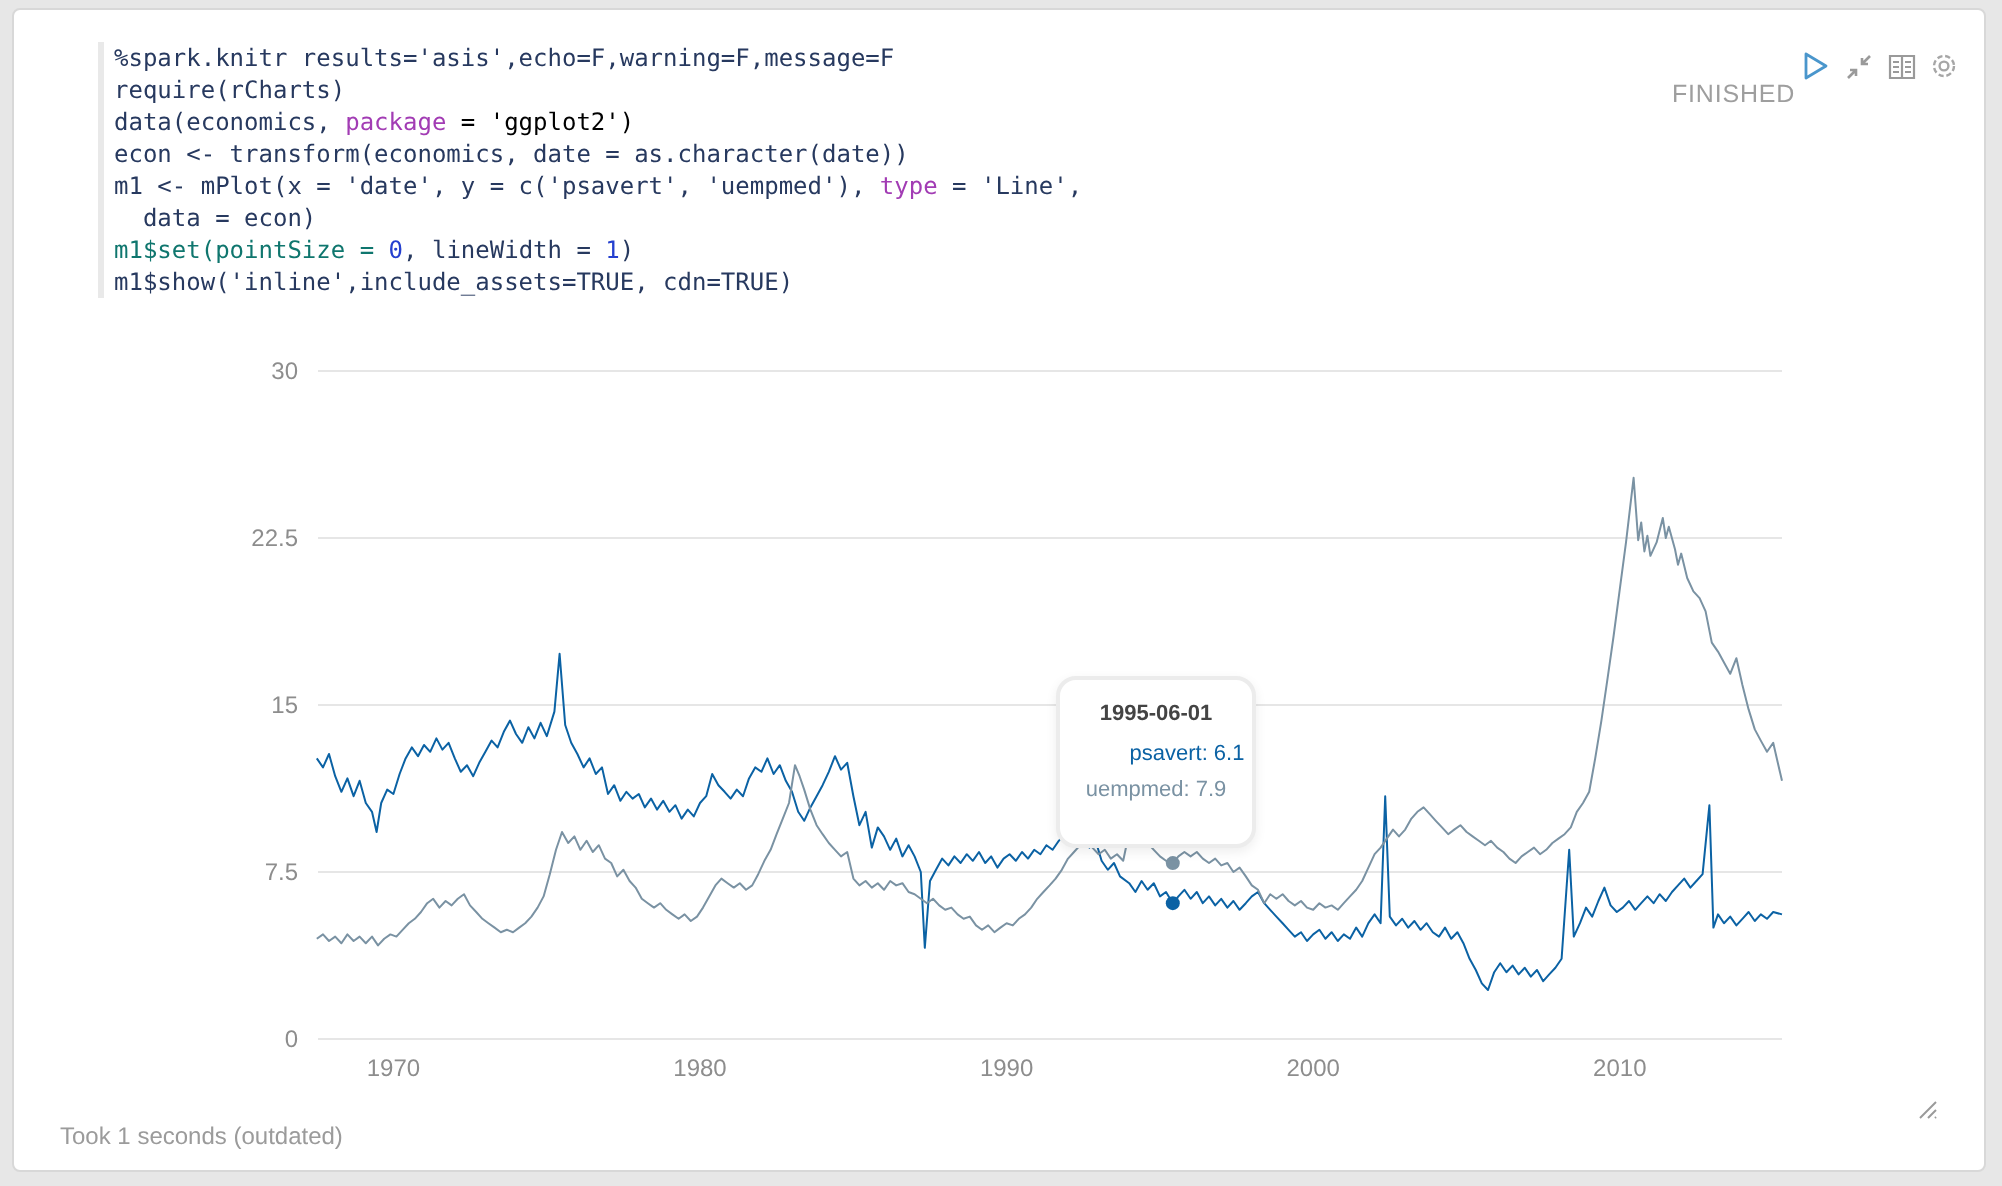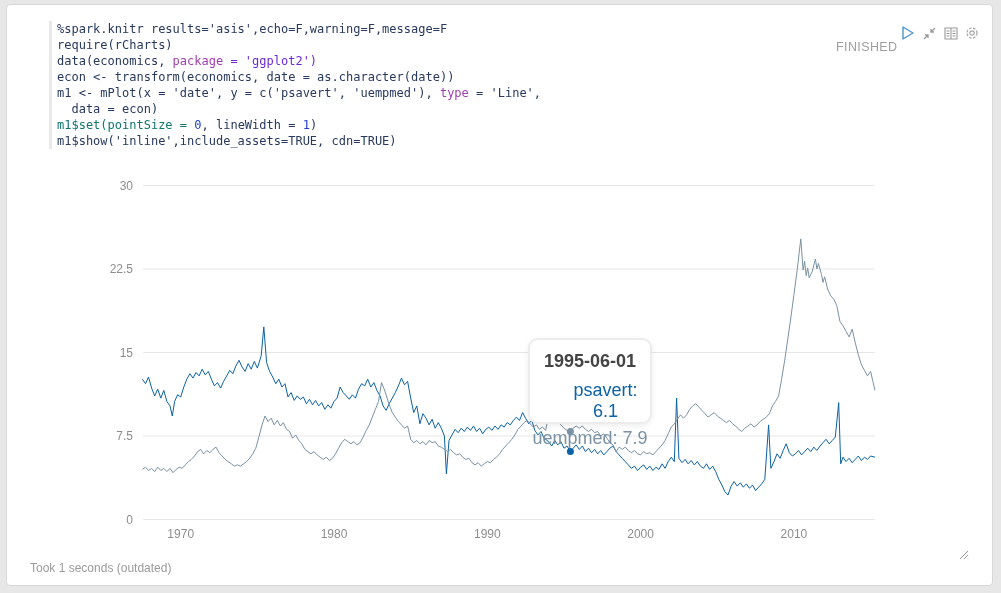--- a/index.html
+++ b/index.html
@@ -21,49 +21,49 @@
   }
   .code-line{white-space:pre;}
   
   .status-label{
     position:absolute;left:836px;top:40px;font-size:12.5px;color:#9e9e9e;
     letter-spacing:0.4px;
   }
   .icon-btn{position:absolute;top:25px;width:16px;height:16px;cursor:pointer;}
   .icon-btn svg{display:block;}
   
-  .chart-wrap{position:absolute;left:20px;top:172px;width:900px;height:385px;}
+  .chart-wrap{position:absolute;left:36px;top:172px;width:900px;height:385px;}
   .chart-wrap svg text{
     font-family:"Liberation Sans","DejaVu Sans",sans-serif;
     font-size:12px;fill:#8d8d8d;
   }
   
   .tooltip{
-    position:absolute;left:528px;top:338px;width:124px;height:86px;
+    position:absolute;left:528px;top:338px;width:100px;height:86px;
     background:#ffffff;border:2px solid #ececec;border-radius:10px;
     box-shadow:0 2px 6px rgba(0,0,0,0.07);
-    text-align:center;font-size:18px;box-sizing:border-box;
+    text-align:center;font-size:11px;box-sizing:border-box;
     padding-top:11px;
   }
   .tt-date{font-weight:bold;color:#444444;margin-bottom:8px;}
   .tt-row{margin-bottom:6px;}
   
   .footer-text{position:absolute;left:30px;top:561px;font-size:12px;color:#9b9b9b;}
   .resize-handle{position:absolute;left:955px;top:546px;width:16px;height:16px;cursor:nwse-resize;}
 </style>
 </head>
 <body>
 
 <div class="card"></div>
 
 <div class="editor">
   <div>
       <div class="code-line"><span style="color: rgb(39, 57, 95);">%spark.knitr results='asis',echo=F,warning=F,message=F</span></div>
       <div class="code-line"><span style="color: rgb(39, 57, 95);">require(rCharts)</span></div>
-      <div class="code-line"><span style="color: rgb(39, 57, 95);">data(economics, </span><span style="color: rgb(162, 60, 180);">package</span><span style="color: #6d28d9;"> = 'ggplot2')</span></div>
+      <div class="code-line"><span style="color: rgb(39, 57, 95);">data(economics, </span><span style="color: rgb(162, 60, 180);">package</span><span style="color: #000000;"> = 'ggplot2')</span></div>
       <div class="code-line"><span style="color: rgb(39, 57, 95);">econ &lt;- transform(economics, date = as.character(date))</span></div>
       <div class="code-line"><span style="color: rgb(39, 57, 95);">m1 &lt;- mPlot(x = 'date', y = c('psavert', 'uempmed'), </span><span style="color: rgb(162, 60, 180);">type</span><span style="color: rgb(39, 57, 95);"> = 'Line',</span></div>
       <div class="code-line"><span style="color: rgb(39, 57, 95);">  data = econ)</span></div>
       <div class="code-line"><span style="color: #0f766e;">m1$set(pointSize = </span><span style="color: rgb(37, 64, 207);">0</span><span style="color: rgb(39, 57, 95);">, lineWidth = </span><span style="color: rgb(37, 64, 207);">1</span><span style="color: rgb(39, 57, 95);">)</span></div>
       <div class="code-line"><span style="color: rgb(39, 57, 95);">m1$show('inline',include_assets=TRUE, cdn=TRUE)</span></div>
     </div>
 </div>
 
 <span class="status-label">FINISHED</span>
 

